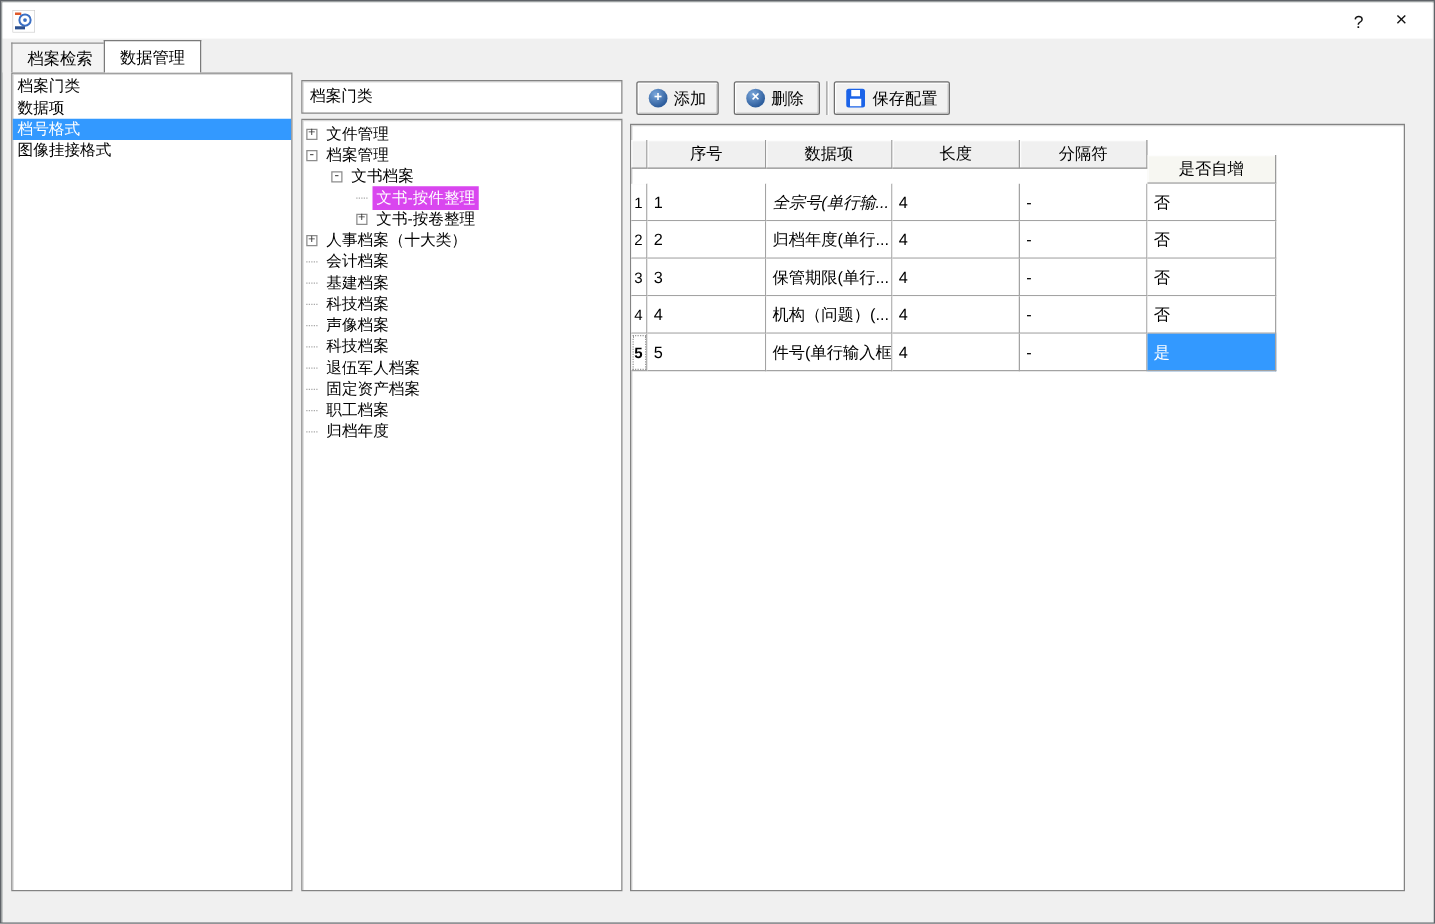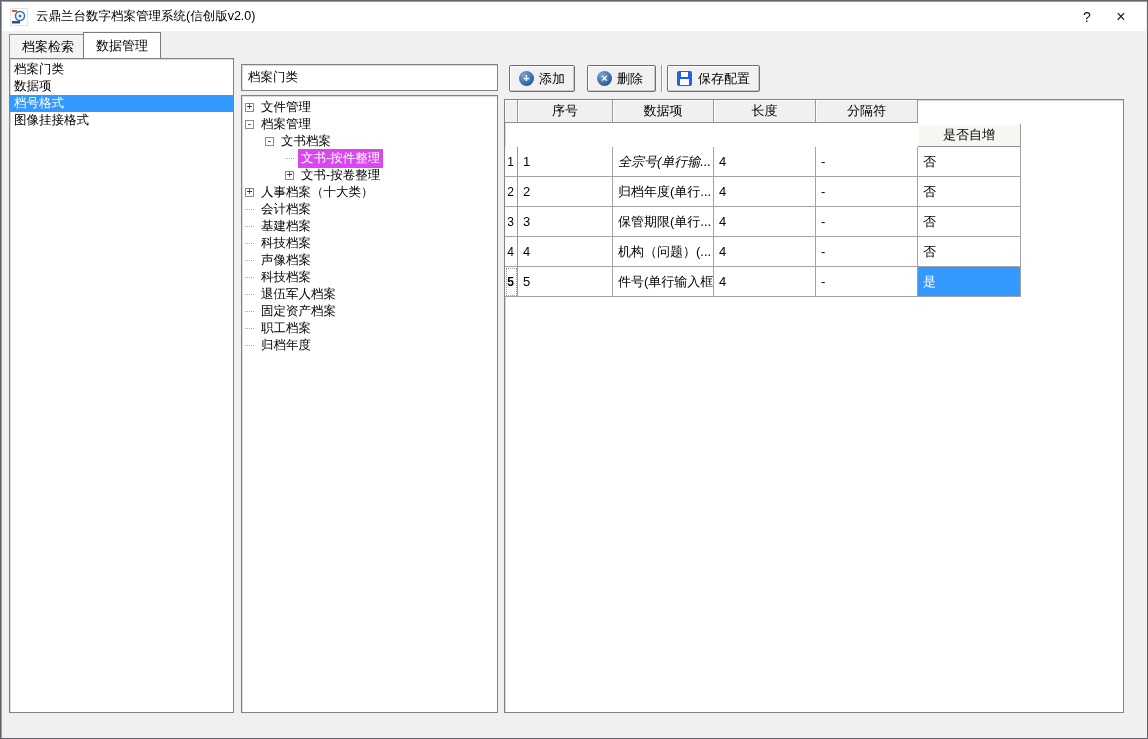--- a/index.html
+++ b/index.html
@@ -47,21 +47,21 @@
   .btn-del { left:83px; width:69px; }
   .btn-save { left:163px; width:93px; }
   .tool-sep { position:absolute; left:157px; top:1px; width:1px; height:27px; background:#9a9a9a; box-shadow:1px 0 0 #ffffff; }
   .circle-ico { width:15px; height:15px; border-radius:50%; background:radial-gradient(circle at 35% 30%, #7aa6da, #2f5f9e 70%);
                 color:#fff; font-size:11px; font-weight:bold; line-height:15px; text-align:center; margin-right:5px; flex:0 0 auto; }
   .floppy { width:15px; height:15px; background:#1b63e8; border-radius:2px; position:relative; margin-right:6px; flex:0 0 auto; }
   .floppy::before { content:""; position:absolute; top:1px; left:4px; width:7px; height:5px; background:#fff; }
   .floppy::after { content:""; position:absolute; bottom:1px; left:3px; width:9px; height:6px; background:#fff; }
   
   .tablewrap { position:absolute; left:503px; top:98px; width:620px; height:614px; overflow:hidden; }
-  .trow { display:flex; }
+  .trow { display:flex;align-items:center; }
   .tcell { border-right:1px solid #a3a3a3; border-bottom:1px solid #a3a3a3; font-size:13px; color:#000;
            padding-left:5px; display:flex; align-items:center; overflow:hidden; white-space:nowrap; }
   .thead .tcell { background:#f0f0f0; justify-content:center; padding-left:0;
                   border-right:1px solid #9a9a9a; border-bottom:1px solid #8f8f8f;
                   box-shadow:inset 1px 1px 0 #fdfdfd; height:23px; }
   .thead .tcell.bold { font-weight:normal; background:#f7f7f2;margin-top:24px; }
   .gutter { background:#f0f0f0; justify-content:flex-end; padding-left:0; padding-right:3px;
             border-right:1px solid #9a9a9a; box-shadow:inset 1px 1px 0 #fdfdfd; font-size:12px; }
   .gutter.focus { font-weight:bold; background:#f5f5f0; outline:1px dotted #9a9a9a; outline-offset:-2px; }
   .tbody .tcell { height:30px; background:#fff; }
@@ -75,21 +75,20 @@
   <div class="titlebar">
     <div class="app-icon">
       <svg width="18" height="18" viewBox="0 0 18 18">
         <rect x="0" y="0" width="18" height="18" fill="#ffffff" stroke="#c9c9c9"></rect>
         <rect x="2" y="2" width="5" height="2" fill="#e05a2b"></rect>
         <circle cx="10" cy="8" r="4.5" fill="none" stroke="#3b6fc4" stroke-width="1.6"></circle>
         <circle cx="10" cy="8" r="1.5" fill="#3b6fc4"></circle>
         <rect x="2" y="13" width="8" height="2.5" fill="#2b4f8e"></rect>
       </svg>
     </div>
-    <span class="title-text">云鼎兰台数字档案管理系统(信创版v2.0)</span>
     <span class="cap-spacer"></span>
     <span class="cap-btn">?</span>
     <span class="cap-btn cap-close">×</span>
   </div>
 
   <div class="tabstrip">
     <div class="tab tab-a">档案检索</div>
     <div class="tab tab-b active">数据管理</div>
     <div class="tab-divider"></div>
   </div>

